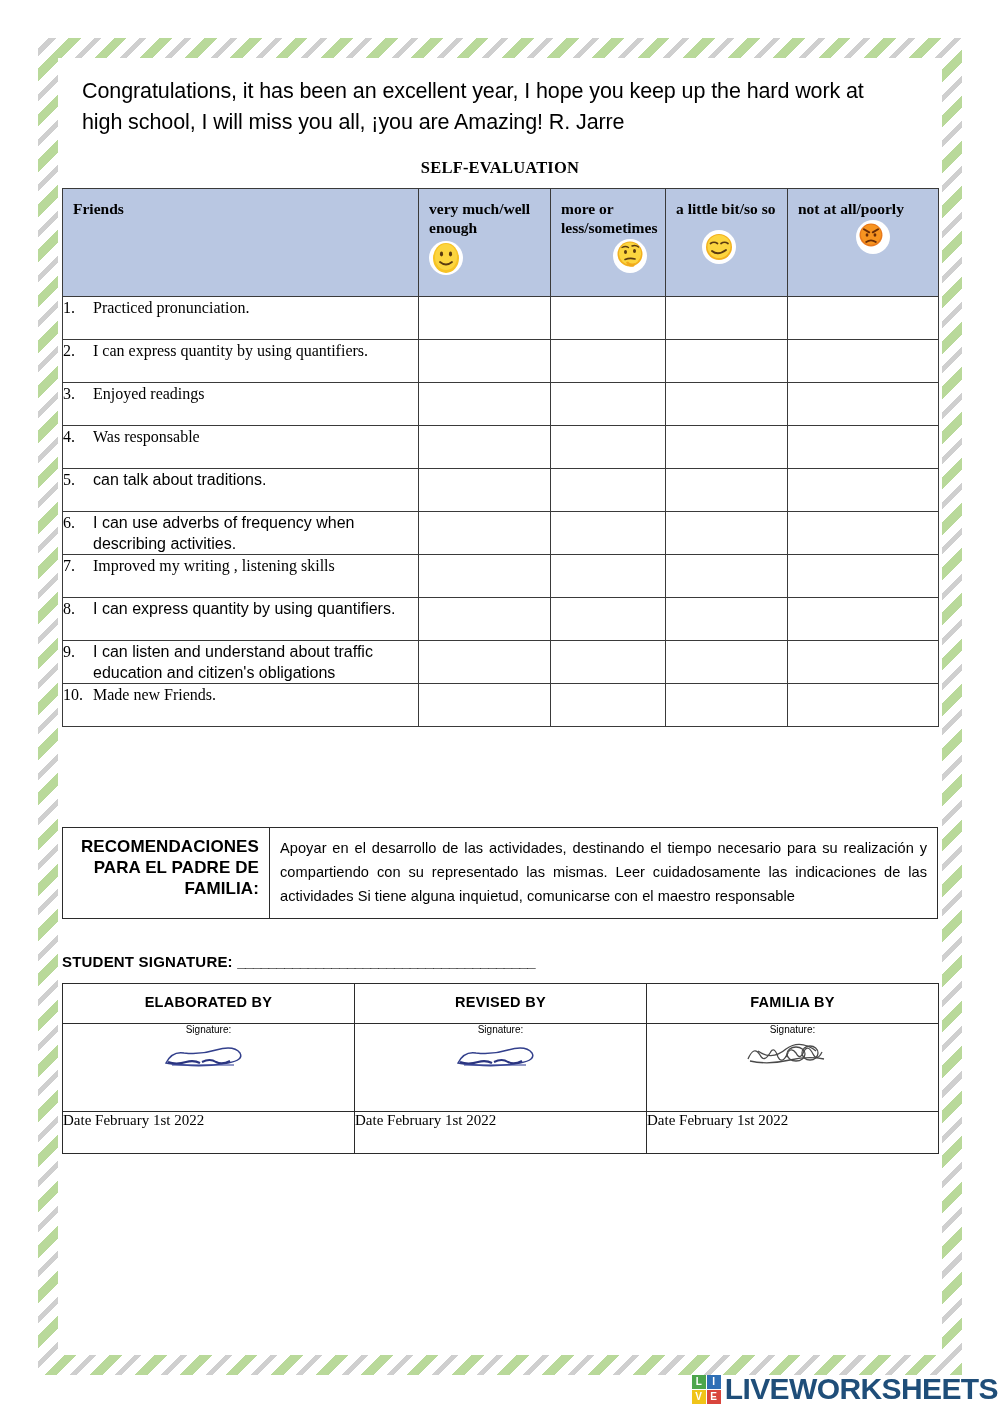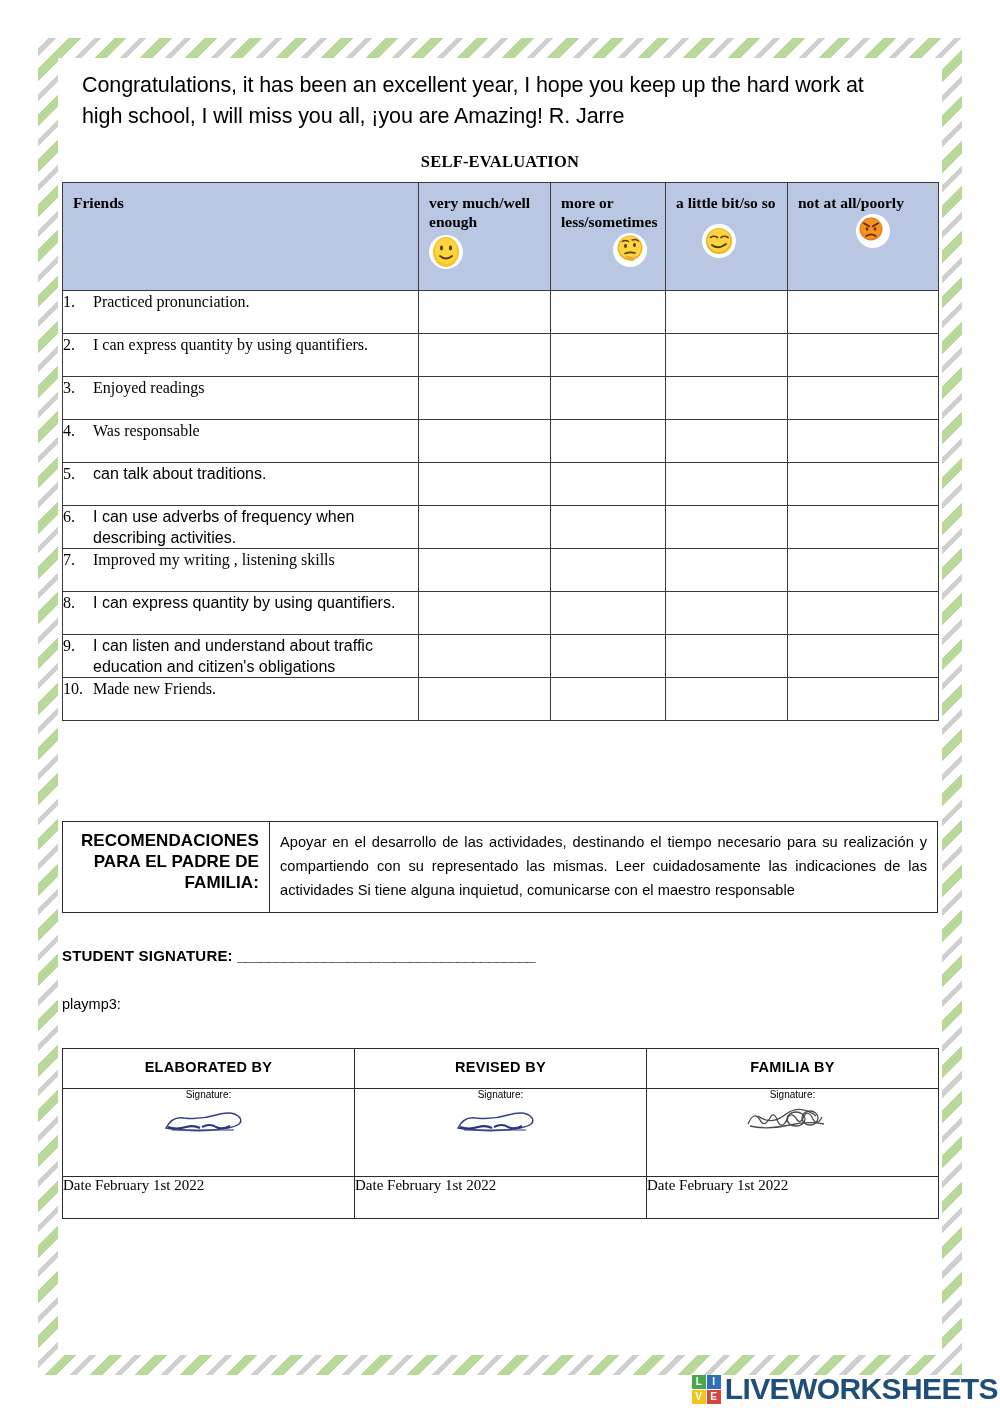--- a/index.html
+++ b/index.html
@@ -42,21 +42,21 @@
     width: 884px;
     height: 1297px;
     background: #ffffff;
     box-sizing: border-box;
   }
 
   
   #content {
     position: absolute;
     left: 62px;
-    top: 48px;
+    top: 54px;
     width: 876px;
     height: 1289px;
     box-sizing: border-box;
     padding: 22px 0 0 0;
   }
 
   .intro-text {
     font-family: "Liberation Sans", sans-serif;
     font-size: 21.5px;
     line-height: 31px;
@@ -194,21 +194,21 @@
     margin: 32px 0 0 0;
     font-size: 14.5px;
     color: #000;
   }
 
   
   table.approvals {
     border-collapse: collapse;
     width: 876px;
     table-layout: fixed;
-    margin-top: 36px;
+    margin-top: 13px;
   }
   table.approvals td {
     border: 1px solid #2b2b2b;
     padding: 0;
     vertical-align: top;
   }
   .ap-head {
     text-align: center;
     font-weight: bold;
     font-size: 14.5px;
@@ -519,21 +519,20 @@
       <td class="recs-body">Apoyar en el desarrollo de las actividades, destinando el tiempo necesario para su realización y compartiendo con su representado las mismas. Leer cuidadosamente las indicaciones de las actividades Si tiene alguna inquietud, comunicarse con el maestro responsable</td>
     </tr>
   </tbody>
     </table>
 
   <div class="sig-line-row">
     <span>STUDENT SIGNATURE:</span>
     <span class="sig-blank">______________________________________</span>
   </div>
 
-  <div class="playmp3">playmp3:</div>
 
   <table class="approvals">
     <colgroup>
         <col style="width:292px">
         <col style="width:292px">
         <col style="width:292px">
       </colgroup>
     <tbody>
       <tr>
         <td class="ap-head">ELABORATED BY</td>

